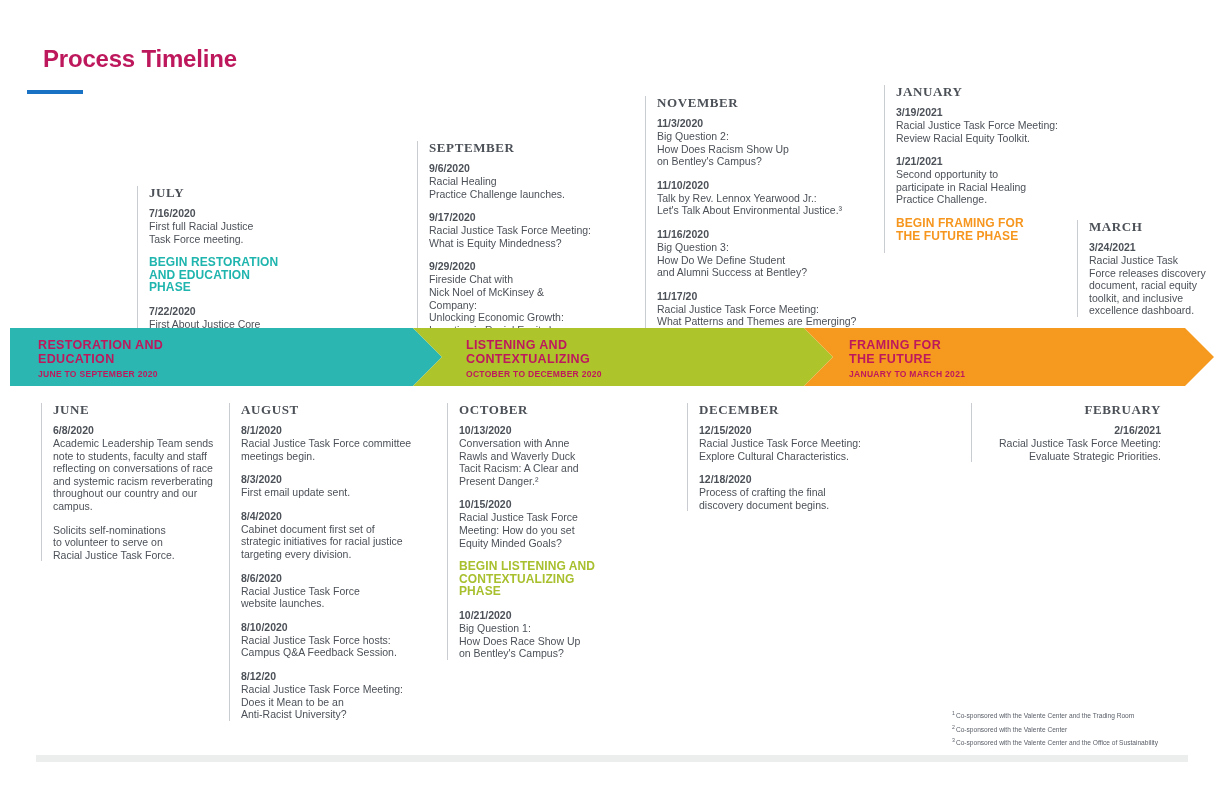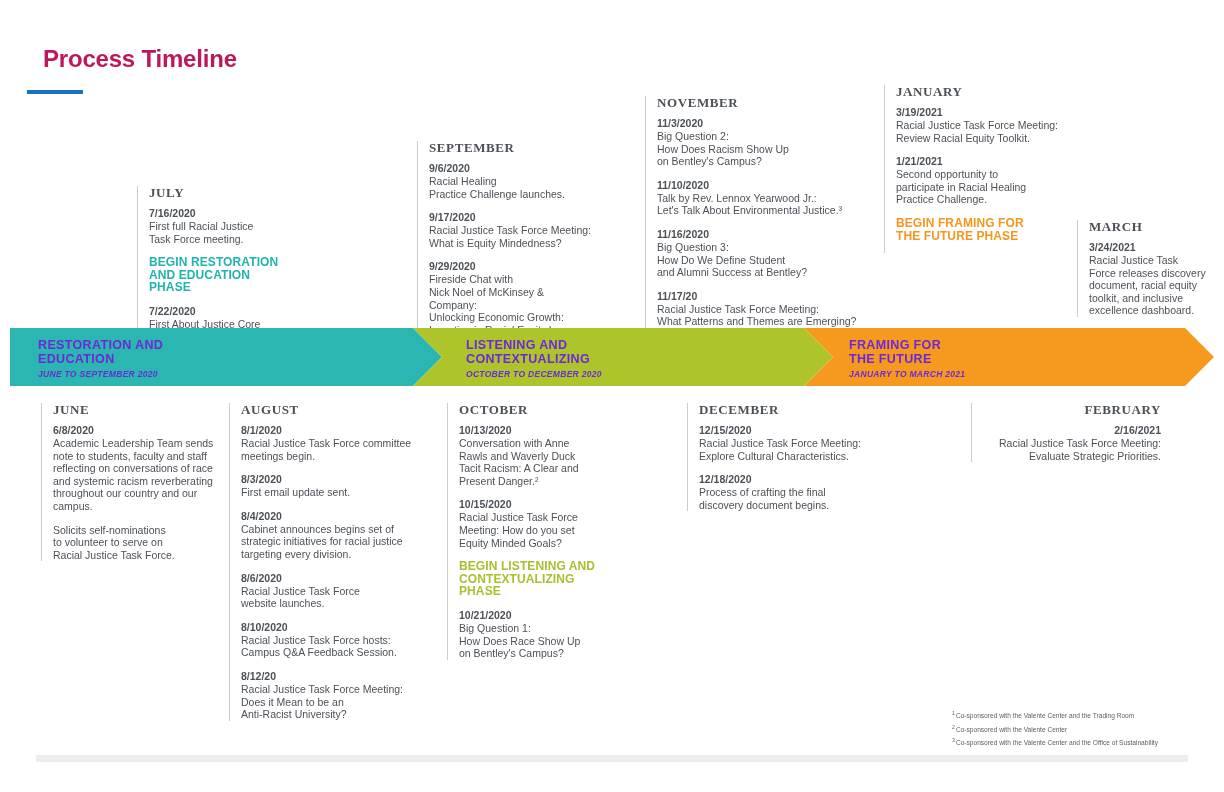--- a/index.html
+++ b/index.html
@@ -94,34 +94,33 @@
     height: 58px;
   }
   .arrow {
     position: absolute;
     top: 0;
     height: 58px;
     display: block;
   }
   .arrow-label {
     position: absolute;
-    color: #6d28d9;
+    color: #be185d;
     left: 0;
     top: 0;
   }
   .arrow-title {
     font-size: 12.5px;
     font-weight: bold;
     letter-spacing: 0.35px;
     line-height: 13.5px;
     text-transform: uppercase;
   }
   .arrow-sub {
     font-size: 8.5px;
-    font-style: italic;
     font-weight: bold;
     letter-spacing: 0.3px;
     margin-top: 3px;
     text-transform: uppercase;
   }
 
   
   #footnotes {
     position: absolute;
     left: 952px;
@@ -335,21 +334,21 @@
       <div class="entry-text">meetings begin.</div>
     </div>
 
     <div class="entry">
       <div class="entry-date">8/3/2020</div>
       <div class="entry-text">First email update sent.</div>
     </div>
 
     <div class="entry">
       <div class="entry-date">8/4/2020</div>
-      <div class="entry-text">Cabinet announces begins set of</div>
+      <div class="entry-text">Cabinet document first set of</div>
       <div class="entry-text">strategic initiatives for racial justice</div>
       <div class="entry-text">targeting every division.</div>
     </div>
 
     <div class="entry">
       <div class="entry-date">8/6/2020</div>
       <div class="entry-text">Racial Justice Task Force</div>
       <div class="entry-text">website launches.</div>
     </div>
 

